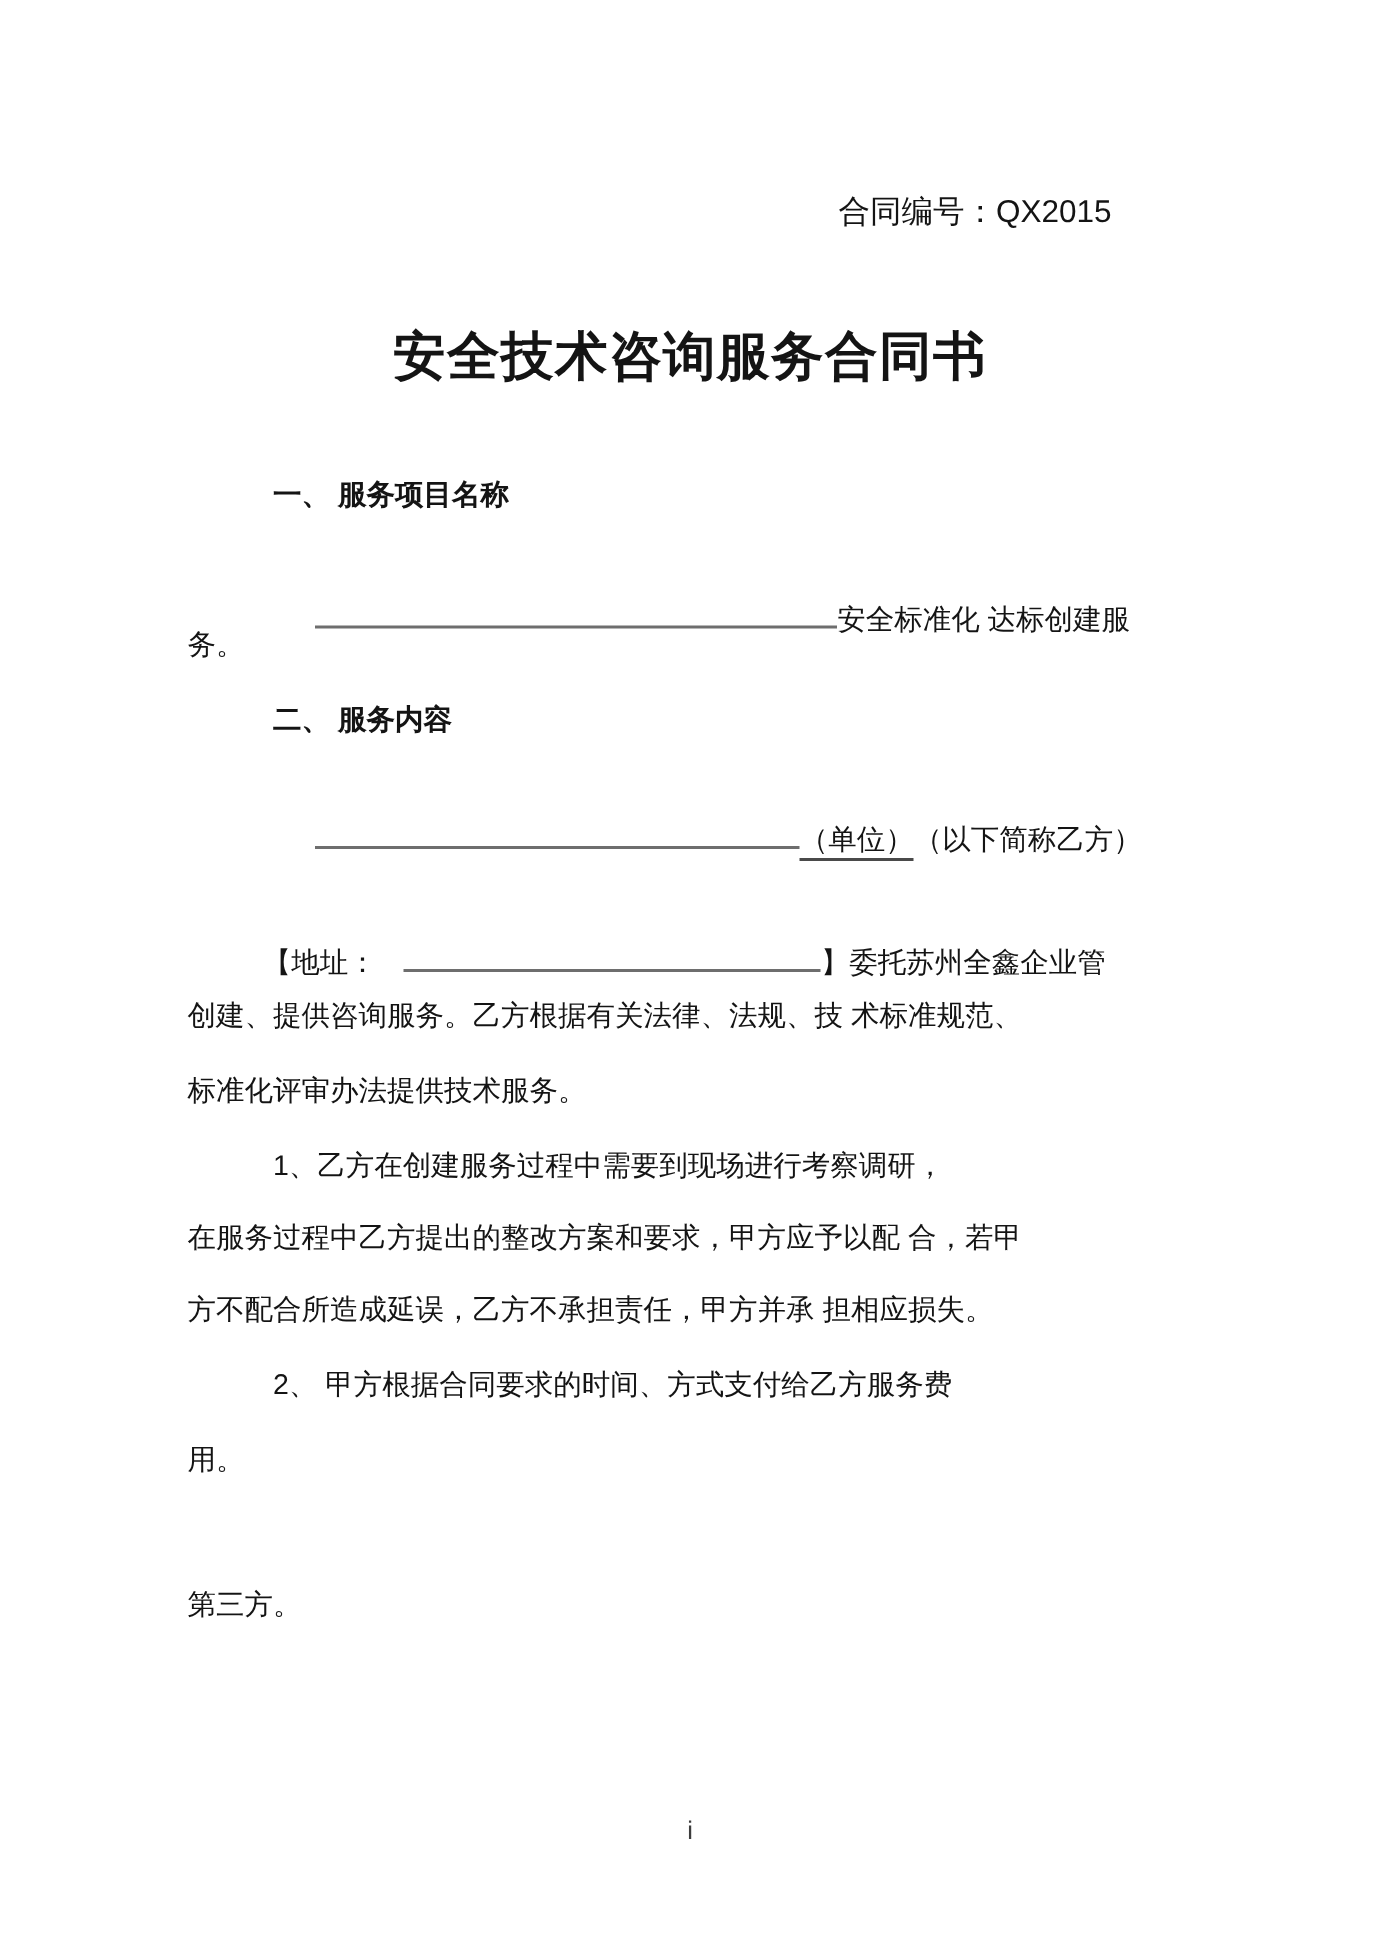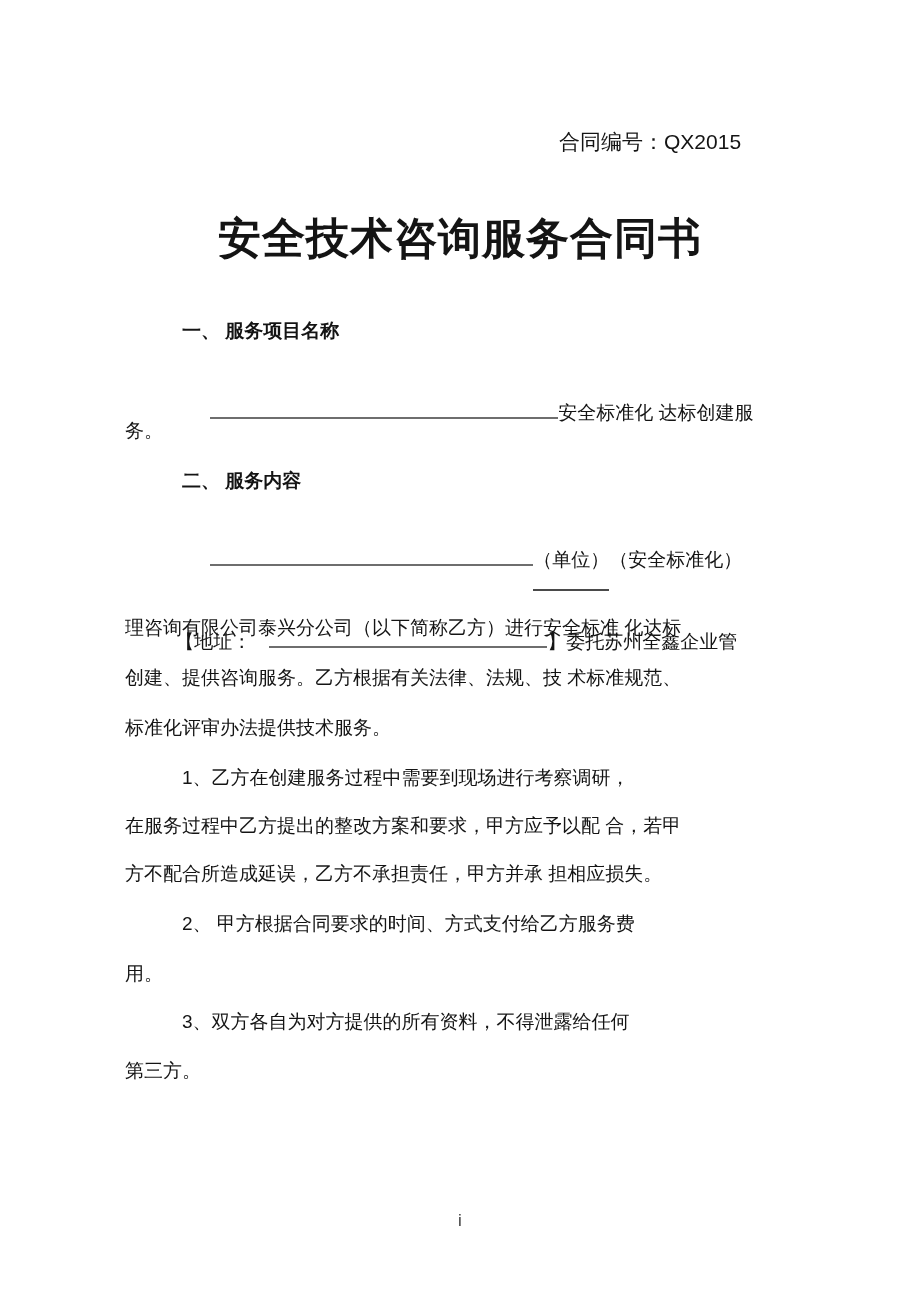--- a/index.html
+++ b/index.html
@@ -18,21 +18,21 @@
     line-height:32px;
     font-size:19px;
     white-space:pre;
   }
   .bold{font-weight:bold;}
   
   .l-contractno{top:128px;left:543px;font-size:21px;height:28px;line-height:28px;margin-left:16px;}
   
   .l-title{
     top:216px;left:0;width:920px;text-align:center;
-    font-size:43px;font-weight:bold;height:44px;line-height:44px;letter-spacing:1px;
+    font-size:35px;font-weight:bold;height:44px;line-height:44px;letter-spacing:1px;
   }
   .l-h1{top:315px;left:182px;}
   .l-s1fill{top:363px;left:189px;}
   .l-s1wrap{top:415px;left:125px;}
   .l-h2{top:465px;left:182px;}
   .l-s2fill{top:510px;left:189px;}
   .l-addr{top:592px;left:154px;}
   .l-p1{top:612px;left:125px;}
   .l-p2{top:662px;left:125px;}
   .l-p3{top:712px;left:125px;}
@@ -52,21 +52,21 @@
   .blank{
     display:inline-block;
     border-bottom:2px solid #6e6e6e;
     height:22px;
   }
   .blank-s1{width:348px;}
   .blank-s2{width:323px;}
   .blank-addr{width:278px;margin-left:18px;}
   .u-text{
     border-bottom:2px solid #4a4a4a;
-    padding-bottom:19px;
+    padding-bottom:1px;
   }
 </style>
 </head>
 <body>
 
 <div class="page">
 
   <div class="line l-contractno">合同编号：QX2015</div>
 
   <div class="line l-title">安全技术咨询服务合同书</div>
@@ -75,37 +75,35 @@
 
   <div class="line l-s1fill">
     <span class="blank blank-s1"></span><span>安全标准化 达标创建服</span>
   </div>
 
   <div class="line l-s1wrap">务。</div>
 
   <div class="line l-h2 bold">二、 服务内容</div>
 
   <div class="line l-s2fill">
-    <span class="blank blank-s2"></span><span class="u-text">（单位）</span><span>（安全标准化）</span>
+    <span class="blank blank-s2"></span><span class="u-text">（单位）</span><span>（以下简称乙方）</span>
   </div>
 
   <div class="line l-addr">
     <span>【地址：</span><span class="blank blank-addr"></span><span>】委托苏州全鑫企业管</span>
   </div>
 
-  <div class="line l-p1">理咨询有限公司泰兴分公司（以下简称乙方）进行安全标准 化达标</div>
   <div class="line l-p2">创建、提供咨询服务。乙方根据有关法律、法规、技 术标准规范、</div>
   <div class="line l-p3">标准化评审办法提供技术服务。</div>
 
   <div class="line l-c1a">1、乙方在创建服务过程中需要到现场进行考察调研，</div>
   <div class="line l-c1b">在服务过程中乙方提出的整改方案和要求，甲方应予以配 合，若甲</div>
   <div class="line l-c1c">方不配合所造成延误，乙方不承担责任，甲方并承 担相应损失。</div>
 
   <div class="line l-c2a">2、 甲方根据合同要求的时间、方式支付给乙方服务费</div>
   <div class="line l-c2b">用。</div>
 
-  <div class="line l-c3a">3、双方各自为对方提供的所有资料，不得泄露给任何</div>
   <div class="line l-c3b">第三方。</div>
 
 
   <div class="line l-pagenum">i</div>
 
 </div>
 
 </body></html>

